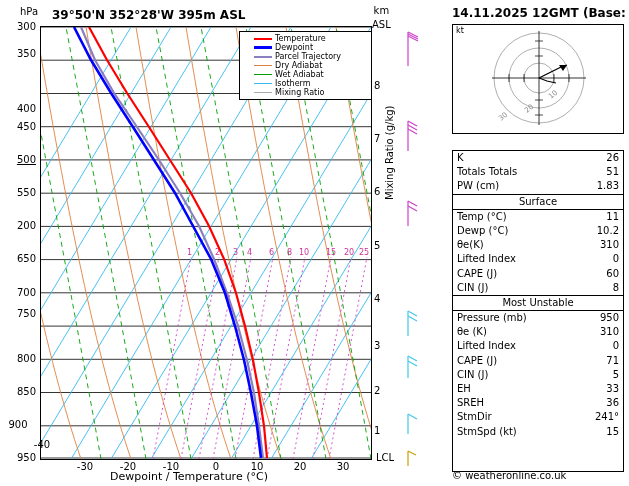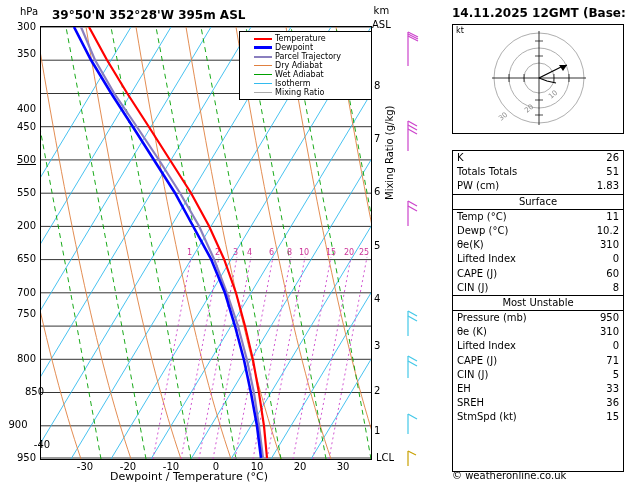--- a/index.html
+++ b/index.html
@@ -181,21 +181,21 @@
     <div class="ylab" style="left:0px;top:48px;">350</div>
     <div class="ylab" style="left:0px;top:103px;">400</div>
     <div class="ylab" style="left:0px;top:121px;">450</div>
     <div class="ylab" style="left:0px;top:154px;text-decoration:underline;">500</div>
     <div class="ylab" style="left:0px;top:187px;">550</div>
     <div class="ylab" style="left:0px;top:220px;">200</div>
     <div class="ylab" style="left:0px;top:253px;">650</div>
     <div class="ylab" style="left:0px;top:287px;">700</div>
     <div class="ylab" style="left:0px;top:308px;">750</div>
     <div class="ylab" style="left:0px;top:353px;">800</div>
-    <div class="ylab" style="left:8px;top:386px;">850</div>
+    <div class="ylab" style="left:0px;top:386px;">850</div>
     <div class="ylab" style="left:0px;top:419px;text-align:center;">900</div>
     <div class="ylab" style="left:0px;top:452px;">950</div>
 
     <div class="xlab" style="left:27px;top:439px;">-40</div>
     <div class="xlab" style="left:70px;top:461px;">-30</div>
     <div class="xlab" style="left:113px;top:461px;">-20</div>
     <div class="xlab" style="left:156px;top:461px;">-10</div>
     <div class="xlab" style="left:201px;top:461px;">0</div>
     <div class="xlab" style="left:242px;top:461px;">10</div>
     <div class="xlab" style="left:285px;top:461px;">20</div>
@@ -353,19 +353,23 @@
 
     <div class="trow">
       <span>EH</span>
       <span>33</span>
     </div>
     <div class="trow">
       <span>SREH</span>
       <span>36</span>
     </div>
     <div class="trow">
+      <span>StmDir</span>
+      <span>241°</span>
+    </div>
+    <div class="trow">
       <span>StmSpd (kt)</span>
       <span>15</span>
     </div>
   </div>
 
   <div class="abs copy" id="credit">© weatheronline.co.uk</div>
 </div>
 
 </body></html>

